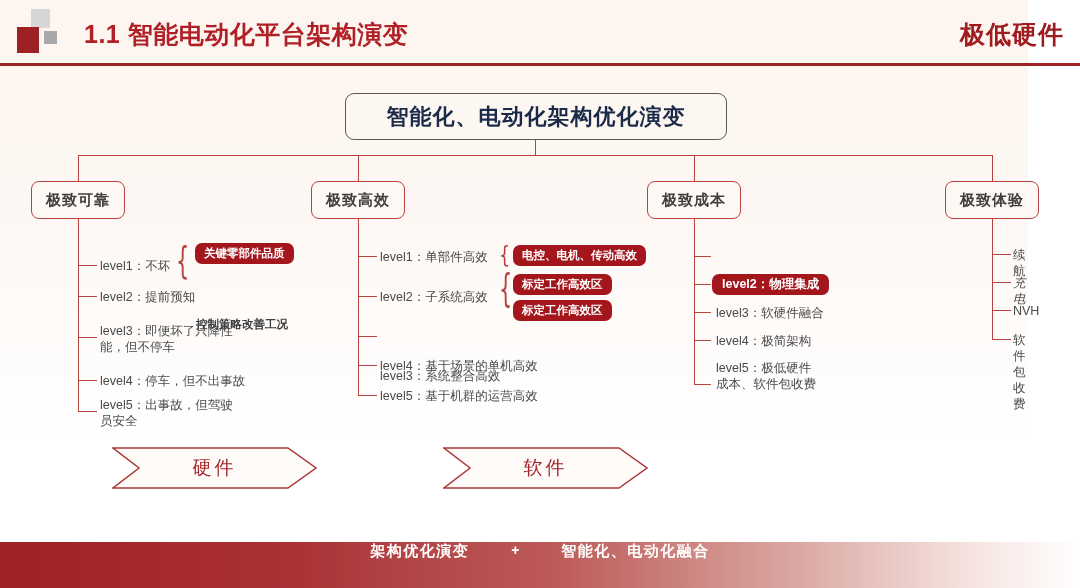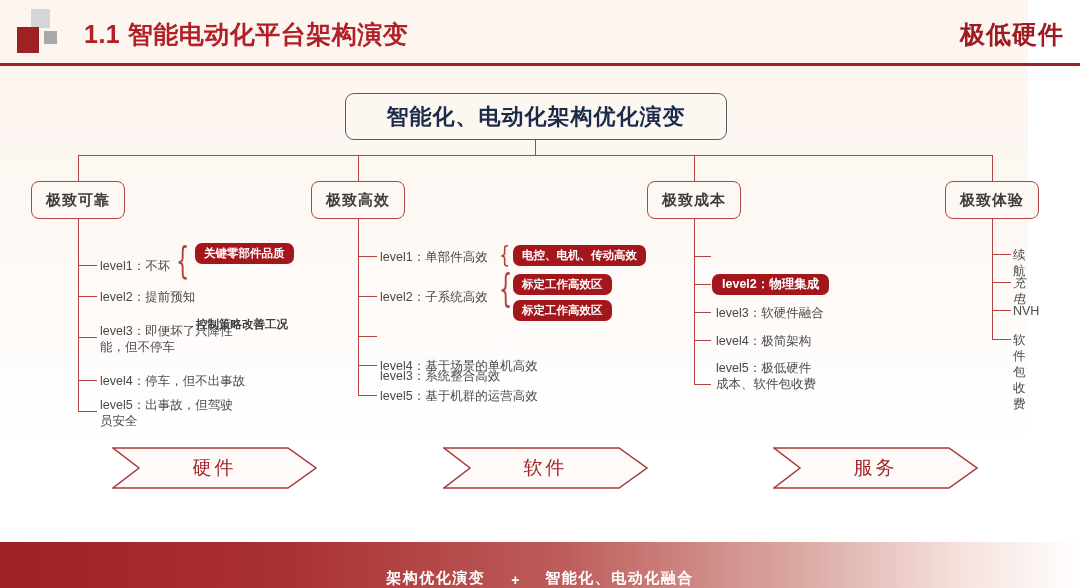--- a/index.html
+++ b/index.html
@@ -115,22 +115,22 @@
     white-space: nowrap; pointer-events: none;
   }
 
   
   #footer {
     position: absolute; left: 0; bottom: 0; width: 1080px; height: 46px;
     background: linear-gradient(90deg, #9e2224 0%, #a93034 26%, #bd5c5a 52%, #dba9a4 74%, #f6e4e0 90%, #ffffff 100%);
   }
   #footer-inner {
     position: absolute; left: 0; top: 0; width: 1080px; height: 46px;
-    display: flex; align-items: flex-end; justify-content: center;
-    gap: 26px;
+    display: flex; align-items: flex-start; justify-content: center;
+    gap: 42px;
   }
   #footer-inner span {
     font-size: 15px; font-weight: bold; color: #ffffff;
     letter-spacing: 1.5px; white-space: nowrap;
   }
   #footer-inner span.plusmark { letter-spacing: 0; font-size: 14px; }
 </style>
 </head>
 <body>
 
@@ -244,26 +244,20 @@
     <span class="lbl">硬件</span>
   </div>
 
   <div class="chev" style="left:443px; top:447px; width:205px; height:42px;text-align:center;">
     <svg width="205" height="42" viewBox="0 0 205 42" aria-hidden="true">
       <polygon points="1,1 176,1 204,21 176,41 1,41 27,21" fill="#fdfaf7" stroke="#a8383b" stroke-width="1.5"></polygon>
     </svg>
     <span class="lbl">软件</span>
   </div>
 
-  <div class="chev" style="left:773px; top:447px; width:205px; height:42px;">
-    <svg width="205" height="42" viewBox="0 0 205 42" aria-hidden="true">
-      <polygon points="1,1 176,1 204,21 176,41 1,41 27,21" fill="#fdfaf7" stroke="#a8383b" stroke-width="1.5"></polygon>
-    </svg>
-    <span class="lbl">服务</span>
-  </div>
 
   <div id="footer">
     <div id="footer-inner">
       <span>架构优化演变</span>
       <span class="plusmark">+</span>
       <span>智能化、电动化融合</span>
     </div>
   </div>
 
 </div>

